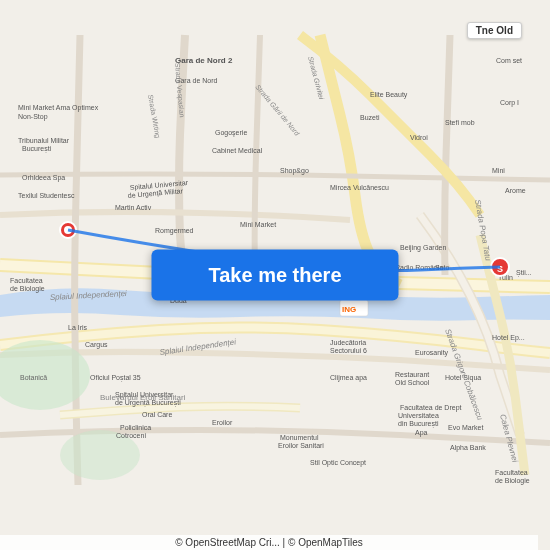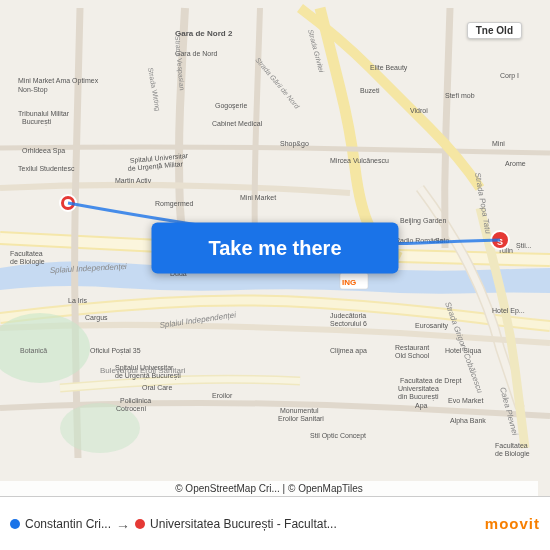--- a/index.html
+++ b/index.html
@@ -309,28 +309,13 @@
 
     <button class="take-me-there-btn">Take me there</button>
 
     <div class="old-kitchen-badge">Tne Old</div>
 
     <div class="attribution">
       <span>© OpenStreetMap Cri... | © OpenMapTiles</span>
     </div>
   </div>
 
-  <div class="bottom-full">
-    <div class="bottom-left">
-
-      <span class="route-dot route-dot-blue"></span>
-      <span class="route-text">Constantin Cri...</span>
-
-      <span class="chevron-right">→</span>
-
-      <span class="route-dot route-dot-red"></span>
-      <span class="route-text">Universitatea București - Facultat...</span>
-    </div>
-    <div>
-      <span class="moovit-orange">moovit</span>
-    </div>
-  </div>
 </div>
 
 </body></html>

